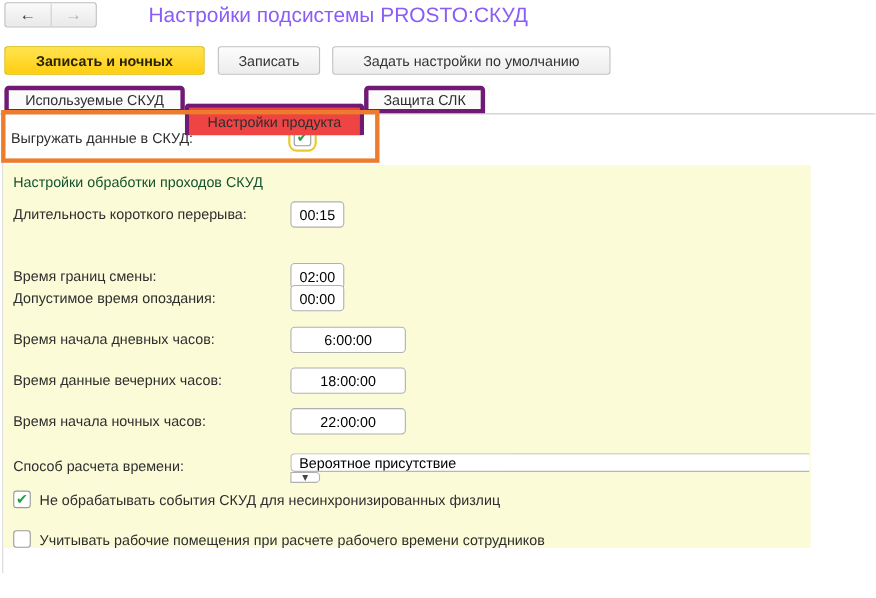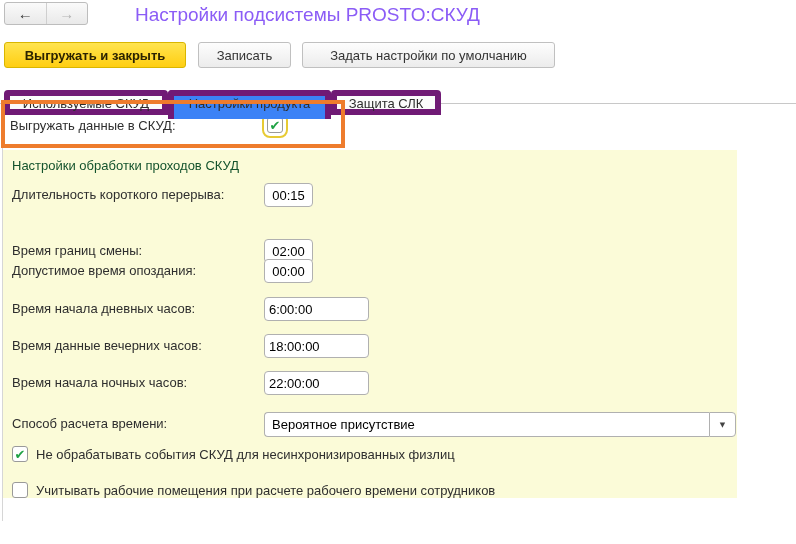--- a/index.html
+++ b/index.html
@@ -23,27 +23,27 @@
     background:linear-gradient(#fdfdfd,#ececec); display:flex; align-items:center;
     justify-content:center; font-size:13px; color:#333; cursor:pointer; padding:0 12px; }
   .btn.primary { left:4px; width:182px; border-color:#d9b600;
     background:linear-gradient(#ffe44f,#ffce12); font-weight:bold; color:#2b2300; }
   .btn.save { left:198px; width:93px; }
   .btn.defaults { left:302px; width:253px; }
 
   
   .tabline { position:absolute; left:0; top:103px; width:796px; height:1px; background:#c8c8c8; }
   .leftline { position:absolute; left:2px; top:104px; width:1px; height:417px; background:#d6d6d6; }
-  .tab { position:absolute; top:90px; height:25px; border:6px solid #701a75;
-    border-radius:4px 4px 0 0; background:#fbfbfb; display:flex; align-items:flex-start;
+  .tab { position:absolute; top:78px; height:25px; border:4px solid #701a75;
+    border-radius:4px 4px 0 0; background:#fbfbfb; display:flex; align-items:center;
     justify-content:center; cursor:pointer; z-index:1; }
   .tab.t1 { left:4px; width:164px; }
   .tab.t2 { left:168px; width:163px; }
   .tab.t3 { left:331px; width:110px; }
-  .tab.active { background:#3b82f6; height:29px; border-bottom:none; z-index:2; }
+  .tab.active { background:#ef4444; height:29px; border-bottom:none; z-index:2;margin-top:16px; }
 
   
   .export-label { position:absolute; left:10px; top:118px; }
   .cb { width:16px; height:16px; background:#fff; border:1px solid #9a9a9a; border-radius:3px;
     display:flex; align-items:center; justify-content:center; cursor:pointer;
     font-family:"DejaVu Sans", sans-serif; font-size:13px; font-weight:bold; color:#1fa244;
     line-height:1; }
   .cb .mark { visibility:hidden; }
   .cb.checked .mark { visibility:visible; }
   .export-cb { position:absolute; left:267px; top:117px; }
@@ -55,25 +55,25 @@
 
   
   .panel { position:absolute; left:3px; top:150px; width:734px; height:348px; background:#fbfbd8; }
   .panel-header { position:absolute; left:9px; top:8px; color:#14532d; }
   .frow { position:absolute; left:0; width:734px; height:24px; }
   .frow .lbl { position:absolute; left:9px; top:4px; }
   .tfield { position:absolute; left:261px; top:0; height:24px; border:1px solid #b0b0b0;
     border-radius:4px; background:#fff; font-family:"Liberation Sans", sans-serif;
     font-size:13px; color:#000; text-align:center; padding:0 4px; outline:none; }
   .tfield.small { width:49px; }
-  .tfield.medium { width:105px; text-align:left; }
+  .tfield.medium { width:105px; text-align:center; }
   .r1 { top:33px; } .r2 { top:89px; } .r3 { top:109px; }
   .r4 { top:147px; } .r5 { top:184px; } .r6 { top:221px; }
   .r7 { top:262px; }
-  .combo { position:absolute; left:261px; top:0; width:472px; height:25px; display:flex; }
+  .combo { position:absolute; left:261px; top:0; width:472px; height:25px; display:flex;flex-direction:column; }
   .combo input { flex:1; border:1px solid #b0b0b0; border-right:none; border-radius:4px 0 0 4px;
     background:#fff; font-family:"Liberation Sans", sans-serif; font-size:13px; color:#000;
     padding:0 7px; outline:none; }
   .combo .drop { width:27px; border:1px solid #b0b0b0; border-radius:0 4px 4px 0; background:#fff;
     display:flex; align-items:center; justify-content:center; font-size:7px; color:#444;
     cursor:pointer; font-family:"DejaVu Sans", sans-serif; }
   .cbrow { position:absolute; left:9px; display:flex; align-items:center; gap:8px; }
   .cbrow1 { top:296px; } .cbrow2 { top:332px; }
 </style>
 </head>
@@ -85,21 +85,21 @@
     <div class="navbtn back">
       <span>←</span>
     </div>
     <div class="navbtn fwd">
       <span>→</span>
     </div>
   </div>
 
   <div class="title">Настройки подсистемы PROSTO:СКУД</div>
 
-  <div class="btn primary">Выгружать и закрыть</div>
+  <div class="btn primary">Записать и ночных</div>
   <div class="btn save">Записать</div>
   <div class="btn defaults">Задать настройки по умолчанию</div>
 
   <div class="tabline"></div>
   <div class="leftline"></div>
 
   <div class="tab t1">
     <span>Используемые СКУД</span>
   </div>
   <div class="tab t2 active">

